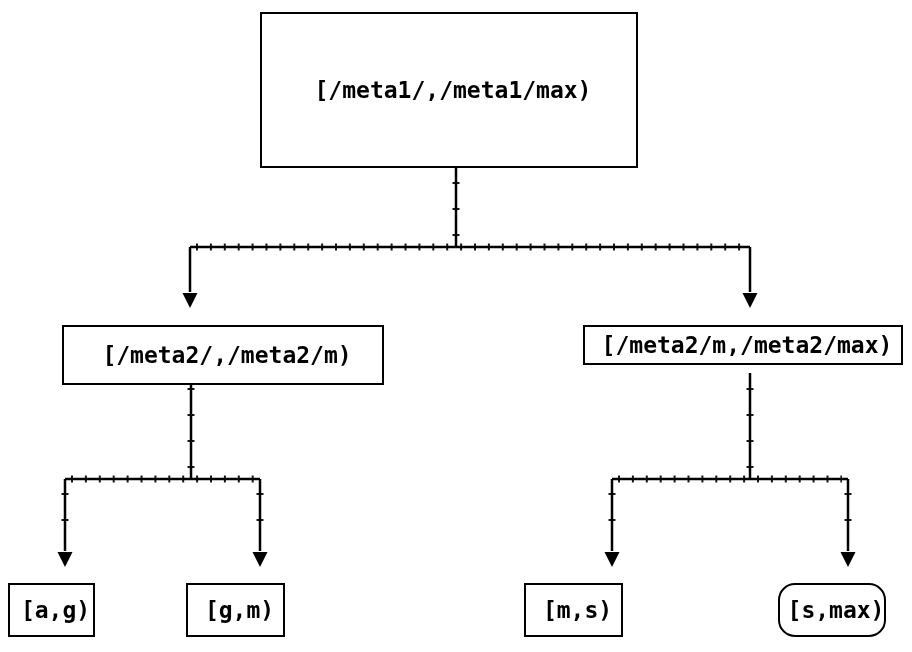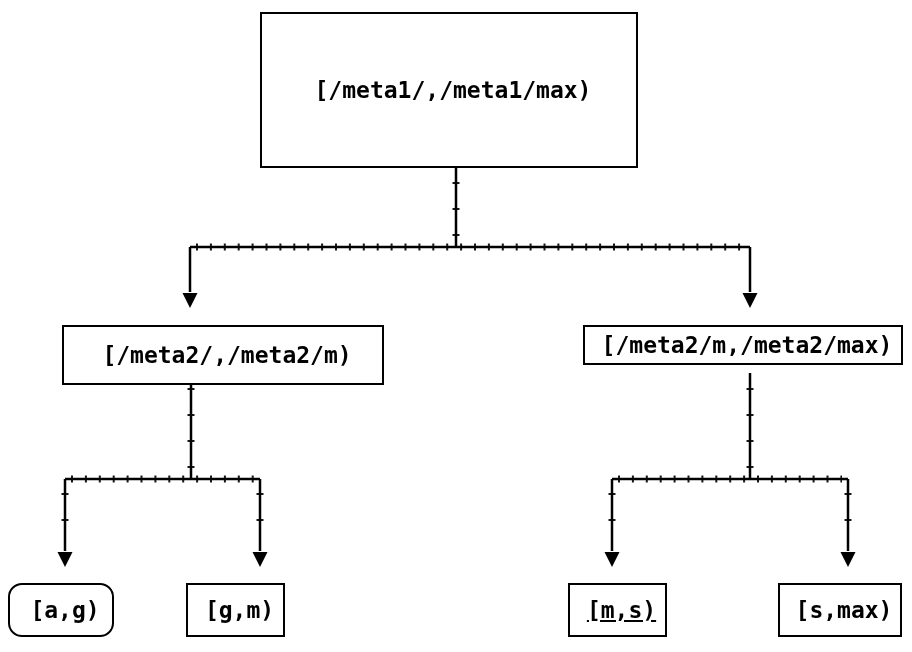--- a/index.html
+++ b/index.html
@@ -56,24 +56,24 @@
     color: #000000;
     font-family: "DejaVu Sans Mono", "Liberation Mono", monospace;
     font-size: 23px;
     font-weight: 700;
     white-space: nowrap;
     padding-left: 8px;
   }
   #node-root      { left: 260px; top: 12px;  width: 378px; height: 156px; }
   #node-meta2-low { left: 23px;  top: 325px; width: 322px; height: 60px; margin-left: 39px; }
   #node-meta2-high{ left: 583px; top: 325px; width: 320px; height: 40px; }
-  #node-leaf-ag   { left: 8px;   top: 583px; width: 106px;  height: 54px; border-radius: 14px; }
+  #node-leaf-ag   { left: 8px;   top: 583px; width: 87px;  height: 54px; }
   #node-leaf-gm   { left: 186px; top: 583px; width: 99px;  height: 54px; }
-  #node-leaf-ms   { left: 568px; top: 583px; width: 99px;  height: 54px; text-decoration: underline; }
-  #node-leaf-smax { left: 778px; top: 583px; width: 124px; height: 54px; }
+  #node-leaf-ms   { left: 524px; top: 583px; width: 99px;  height: 54px; }
+  #node-leaf-smax { left: 778px; top: 583px; width: 108px; height: 54px; border-radius: 17px; }
 </style>
 </head>
 <body>
 
 <div id="canvas">
 
   <svg id="edges" viewBox="0 0 912 652" xmlns="http://www.w3.org/2000/svg">
 
     <g>
       <line class="edge" x1="456" y1="168" x2="456" y2="247"></line>

